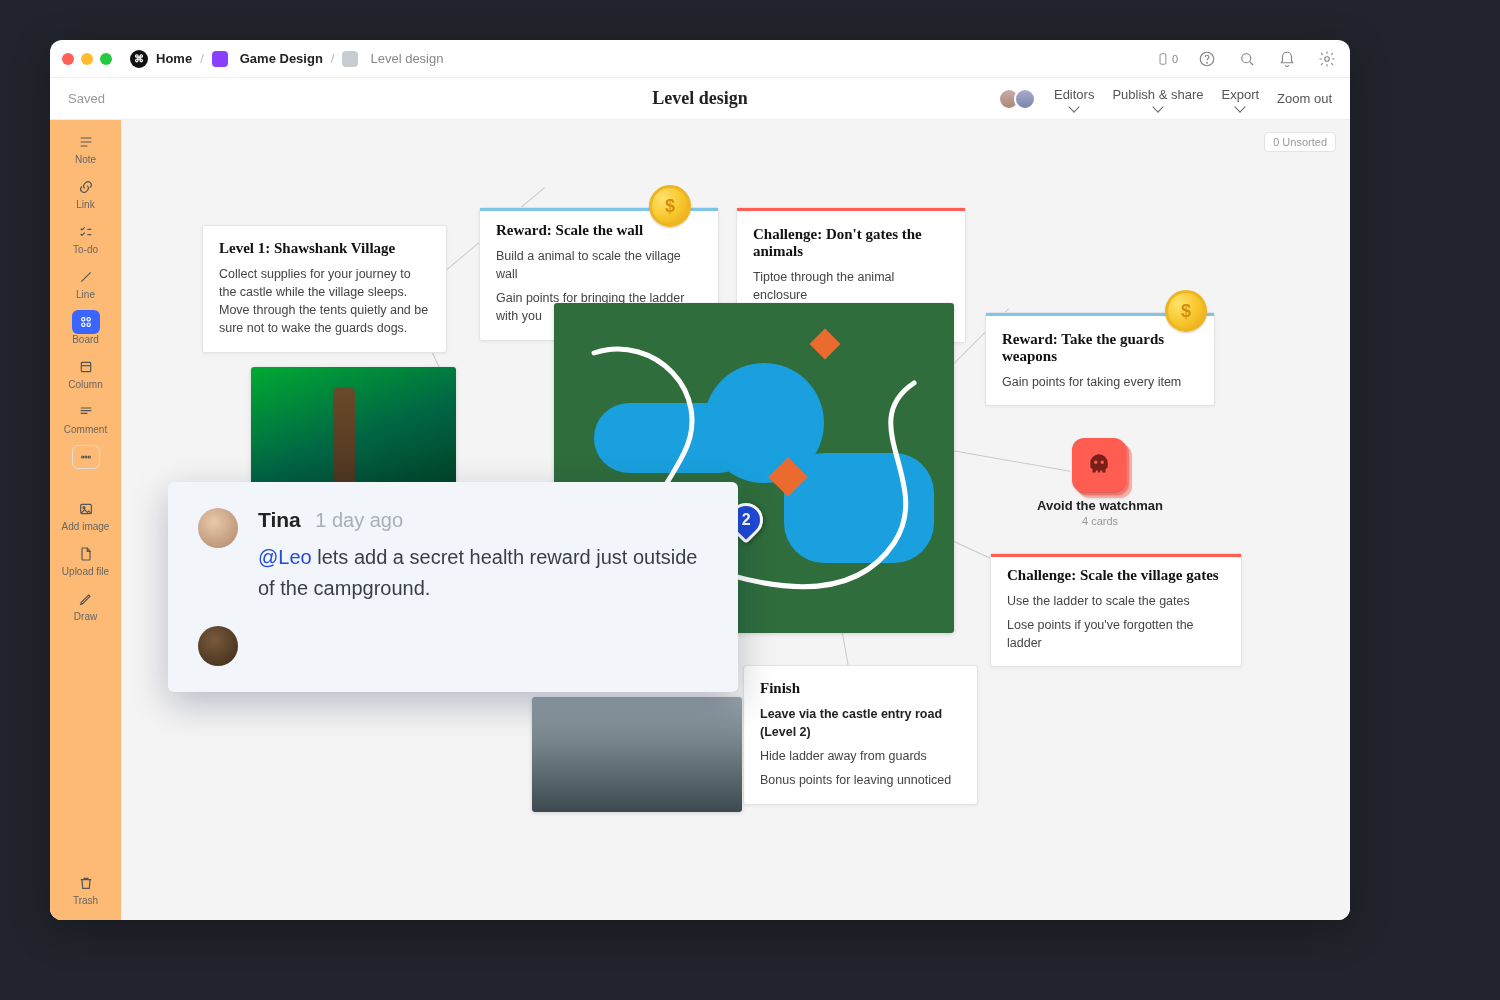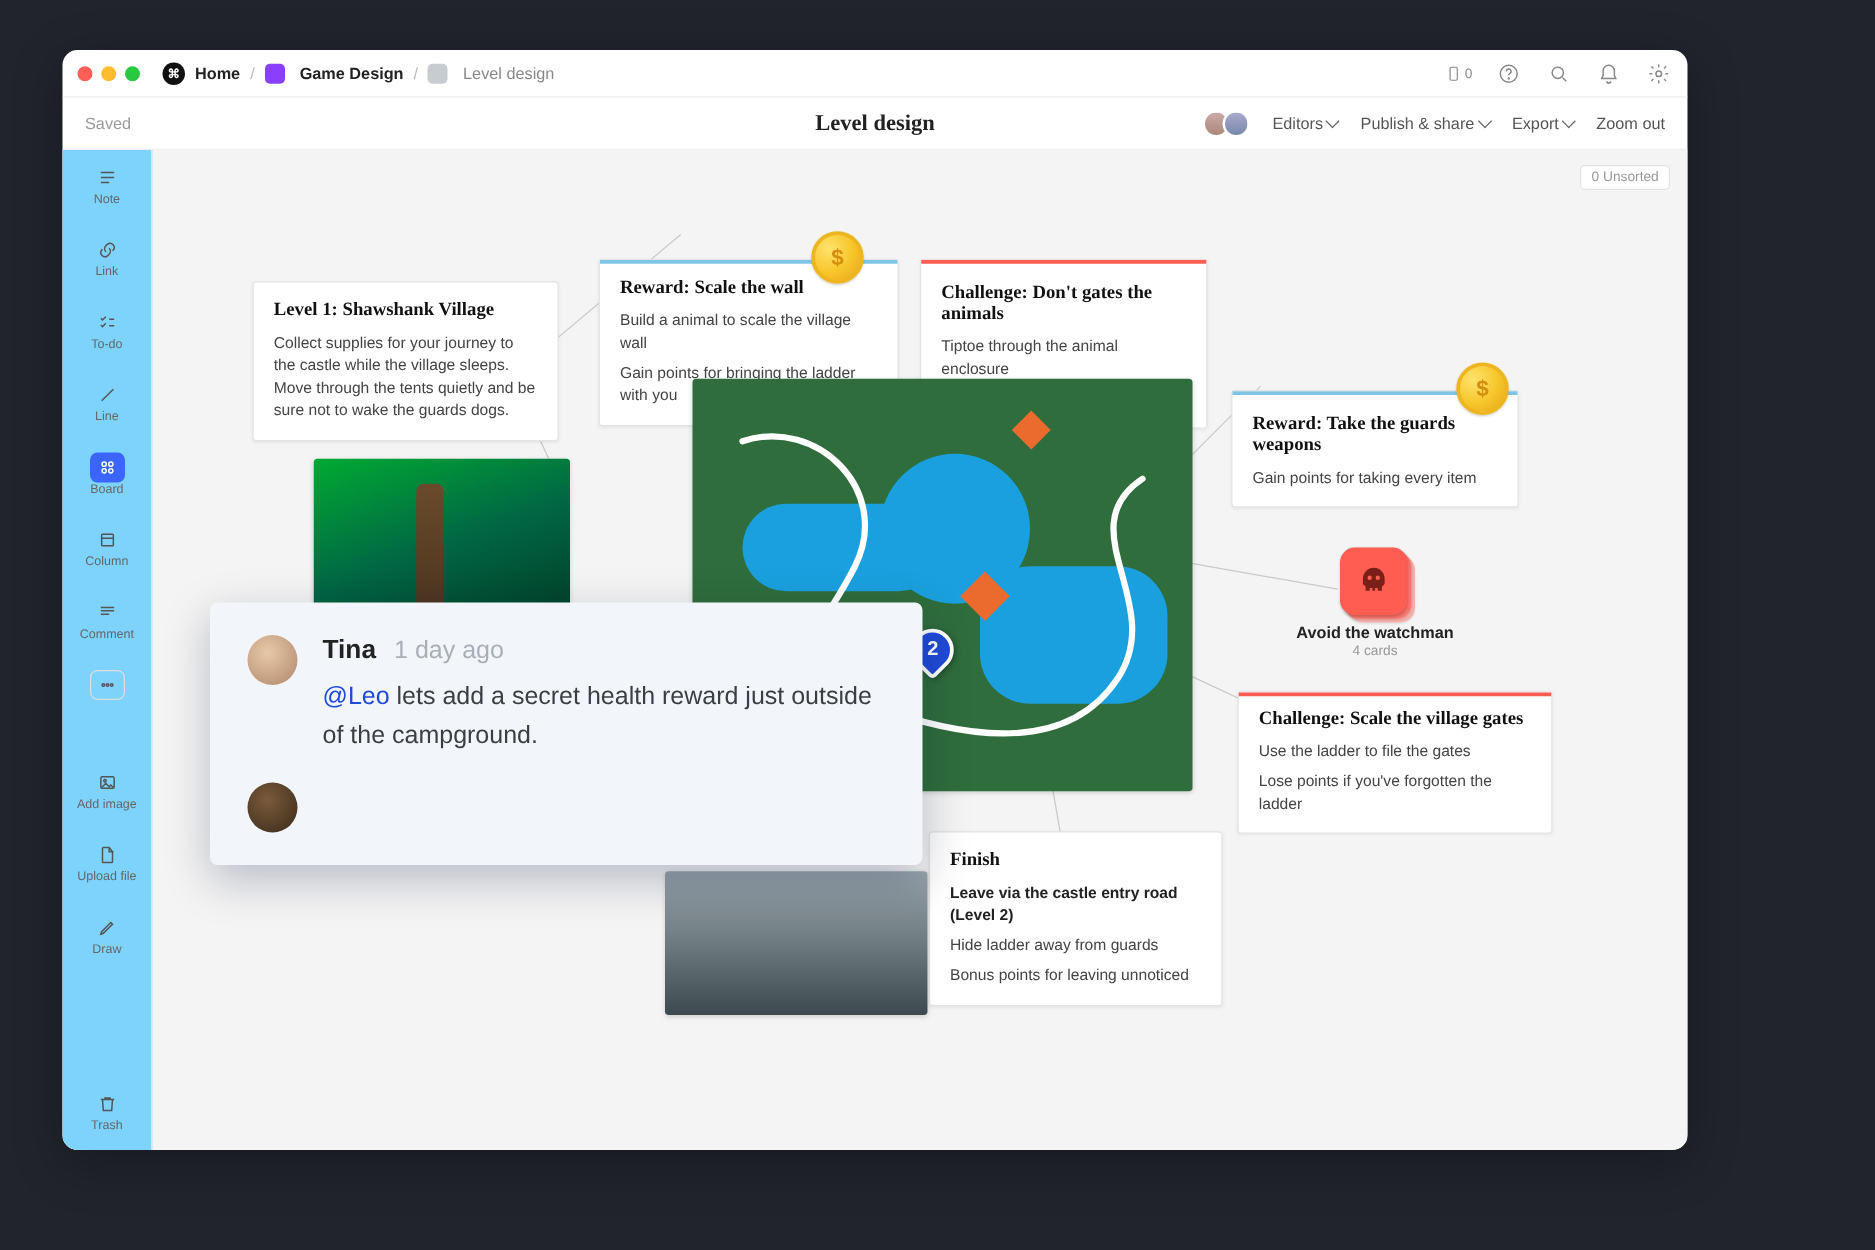--- a/index.html
+++ b/index.html
@@ -27,25 +27,25 @@
   .device-count { font-size:11px; margin-left:2px; color:#888;}
   
   .subbar {
     height: 42px; display:flex; align-items:center; padding:0 18px; border-bottom:1px solid #eee;
     font-size:13px; color:#555;
   }
   .subbar .title { position:absolute; left:0; right:0; text-align:center; font-family: Georgia, 'Times New Roman', serif; font-weight:700; font-size:18px; color:#222; pointer-events:none;}
   .subbar .right { margin-left:auto; display:flex; align-items:center; gap:18px;}
   .avatars { display:flex; }
   .av { width:22px; height:22px; border-radius:50%; border:2px solid #fff; margin-left:-6px; background:#ccc center/cover;}
-  .dd { display:flex; align-items:center; gap:4px; cursor:pointer;}
+  .dd { display:flex; align-items:center; gap:4px; cursor:pointer;flex-direction:column;}
   .chev { width:8px;height:8px; border-right:1.5px solid #666;border-bottom:1.5px solid #666; transform:rotate(45deg); margin-top:-3px;}
   
   .body { flex:1; display:flex; position:relative; background:#f4f4f4;}
-  .sidebar { width:72px; background:#7dd3fc; border-right:1px solid #eee; display:flex; flex-direction:column; align-items:center; padding-top:8px; gap:17px;}
+  .sidebar { width:72px; background:#fdba74; border-right:1px solid #eee; display:flex; flex-direction:column; align-items:center; padding-top:8px; gap:4px;}
   .tool { width:56px; display:flex; flex-direction:column; align-items:center; font-size:10px; color:#666; cursor:pointer; padding:2px 0 4px;}
   .tool .ic { width:28px; height:24px; border-radius:6px; display:flex; align-items:center; justify-content:center; color:#555;}
   .tool.active .ic { background:#3a66ff; color:#fff;}
   .tool .ic svg { width:16px; height:16px; stroke:currentColor; fill:none; stroke-width:1.8;}
   .tool.trash { margin-top:auto; margin-bottom:10px;}
   .canvas { flex:1; position:relative; overflow:hidden;}
   .unsorted { position:absolute; right:14px; top:12px; background:#fff; border:1px solid #e3e3e3; border-radius:4px; font-size:11px; color:#999; padding:3px 8px; cursor:pointer;}
   
   .card { position:absolute; background:#fff; border:1px solid #e4e4e4; border-radius:3px; box-shadow:0 1px 3px rgba(0,0,0,.06); padding:14px 16px; }
   .card h3 { font-family: Georgia, serif; font-weight:700; font-size:15px; color:#111; margin-bottom:8px;}
@@ -360,21 +360,21 @@
           </svg>
       </div>
       <div class="stack-label" style="left:888px; top:378px;">
         <div>Avoid the watchman</div>
         <div class="stack-sub">4 cards</div>
       </div>
 
       <div class="card" style="left:868px; top:433px; width:252px; padding-top:13px;">
         <div class="stripe" style="background:#ff5d52;"></div>
         <h3>Challenge: Scale the village gates</h3>
-        <p>Use the ladder to file the gates</p>
+        <p>Use the ladder to scale the gates</p>
         <p class="neg">Lose points if you've forgotten the ladder</p>
       </div>
 
       <div class="card" style="left:621px; top:545px; width:235px;">
         <h3>Finish</h3>
         <p style="font-weight:700; color:#222; font-size:12.5px;">Leave via the castle entry road (Level  2)</p>
         <p style="margin-top:6px;">Hide ladder away from guards</p>
         <p class="pos">Bonus points for leaving unnoticed</p>
       </div>
 

